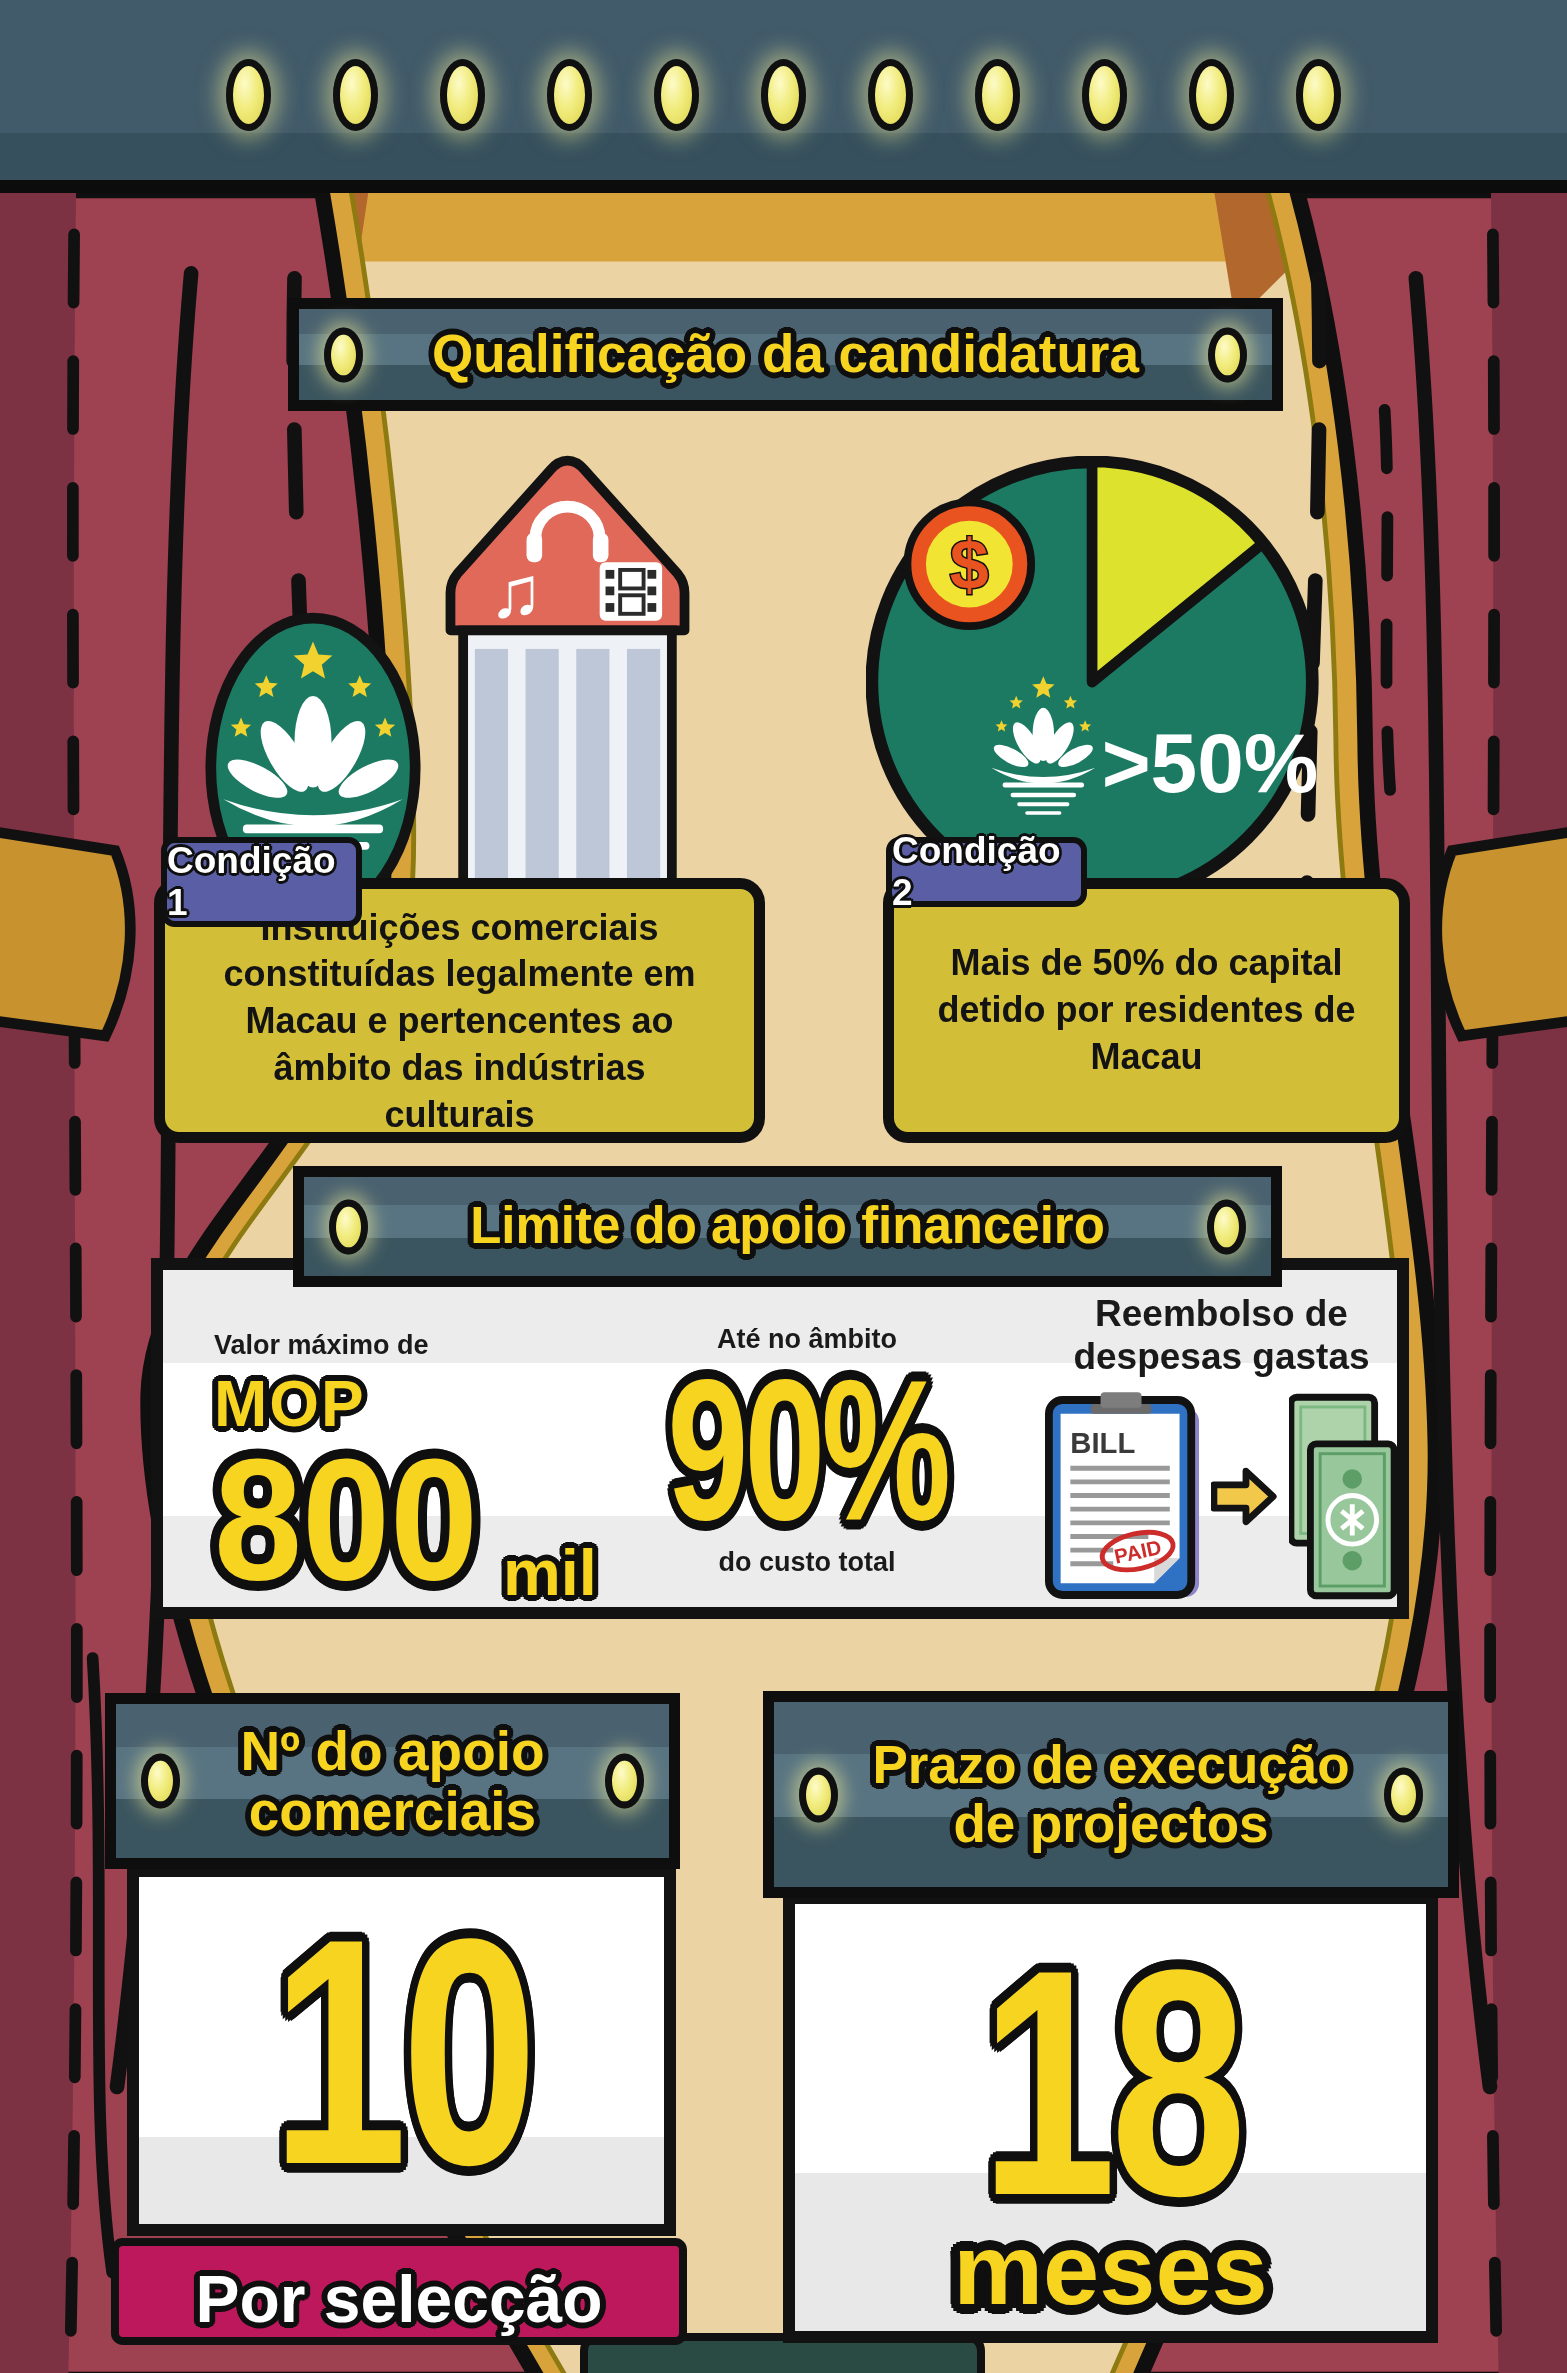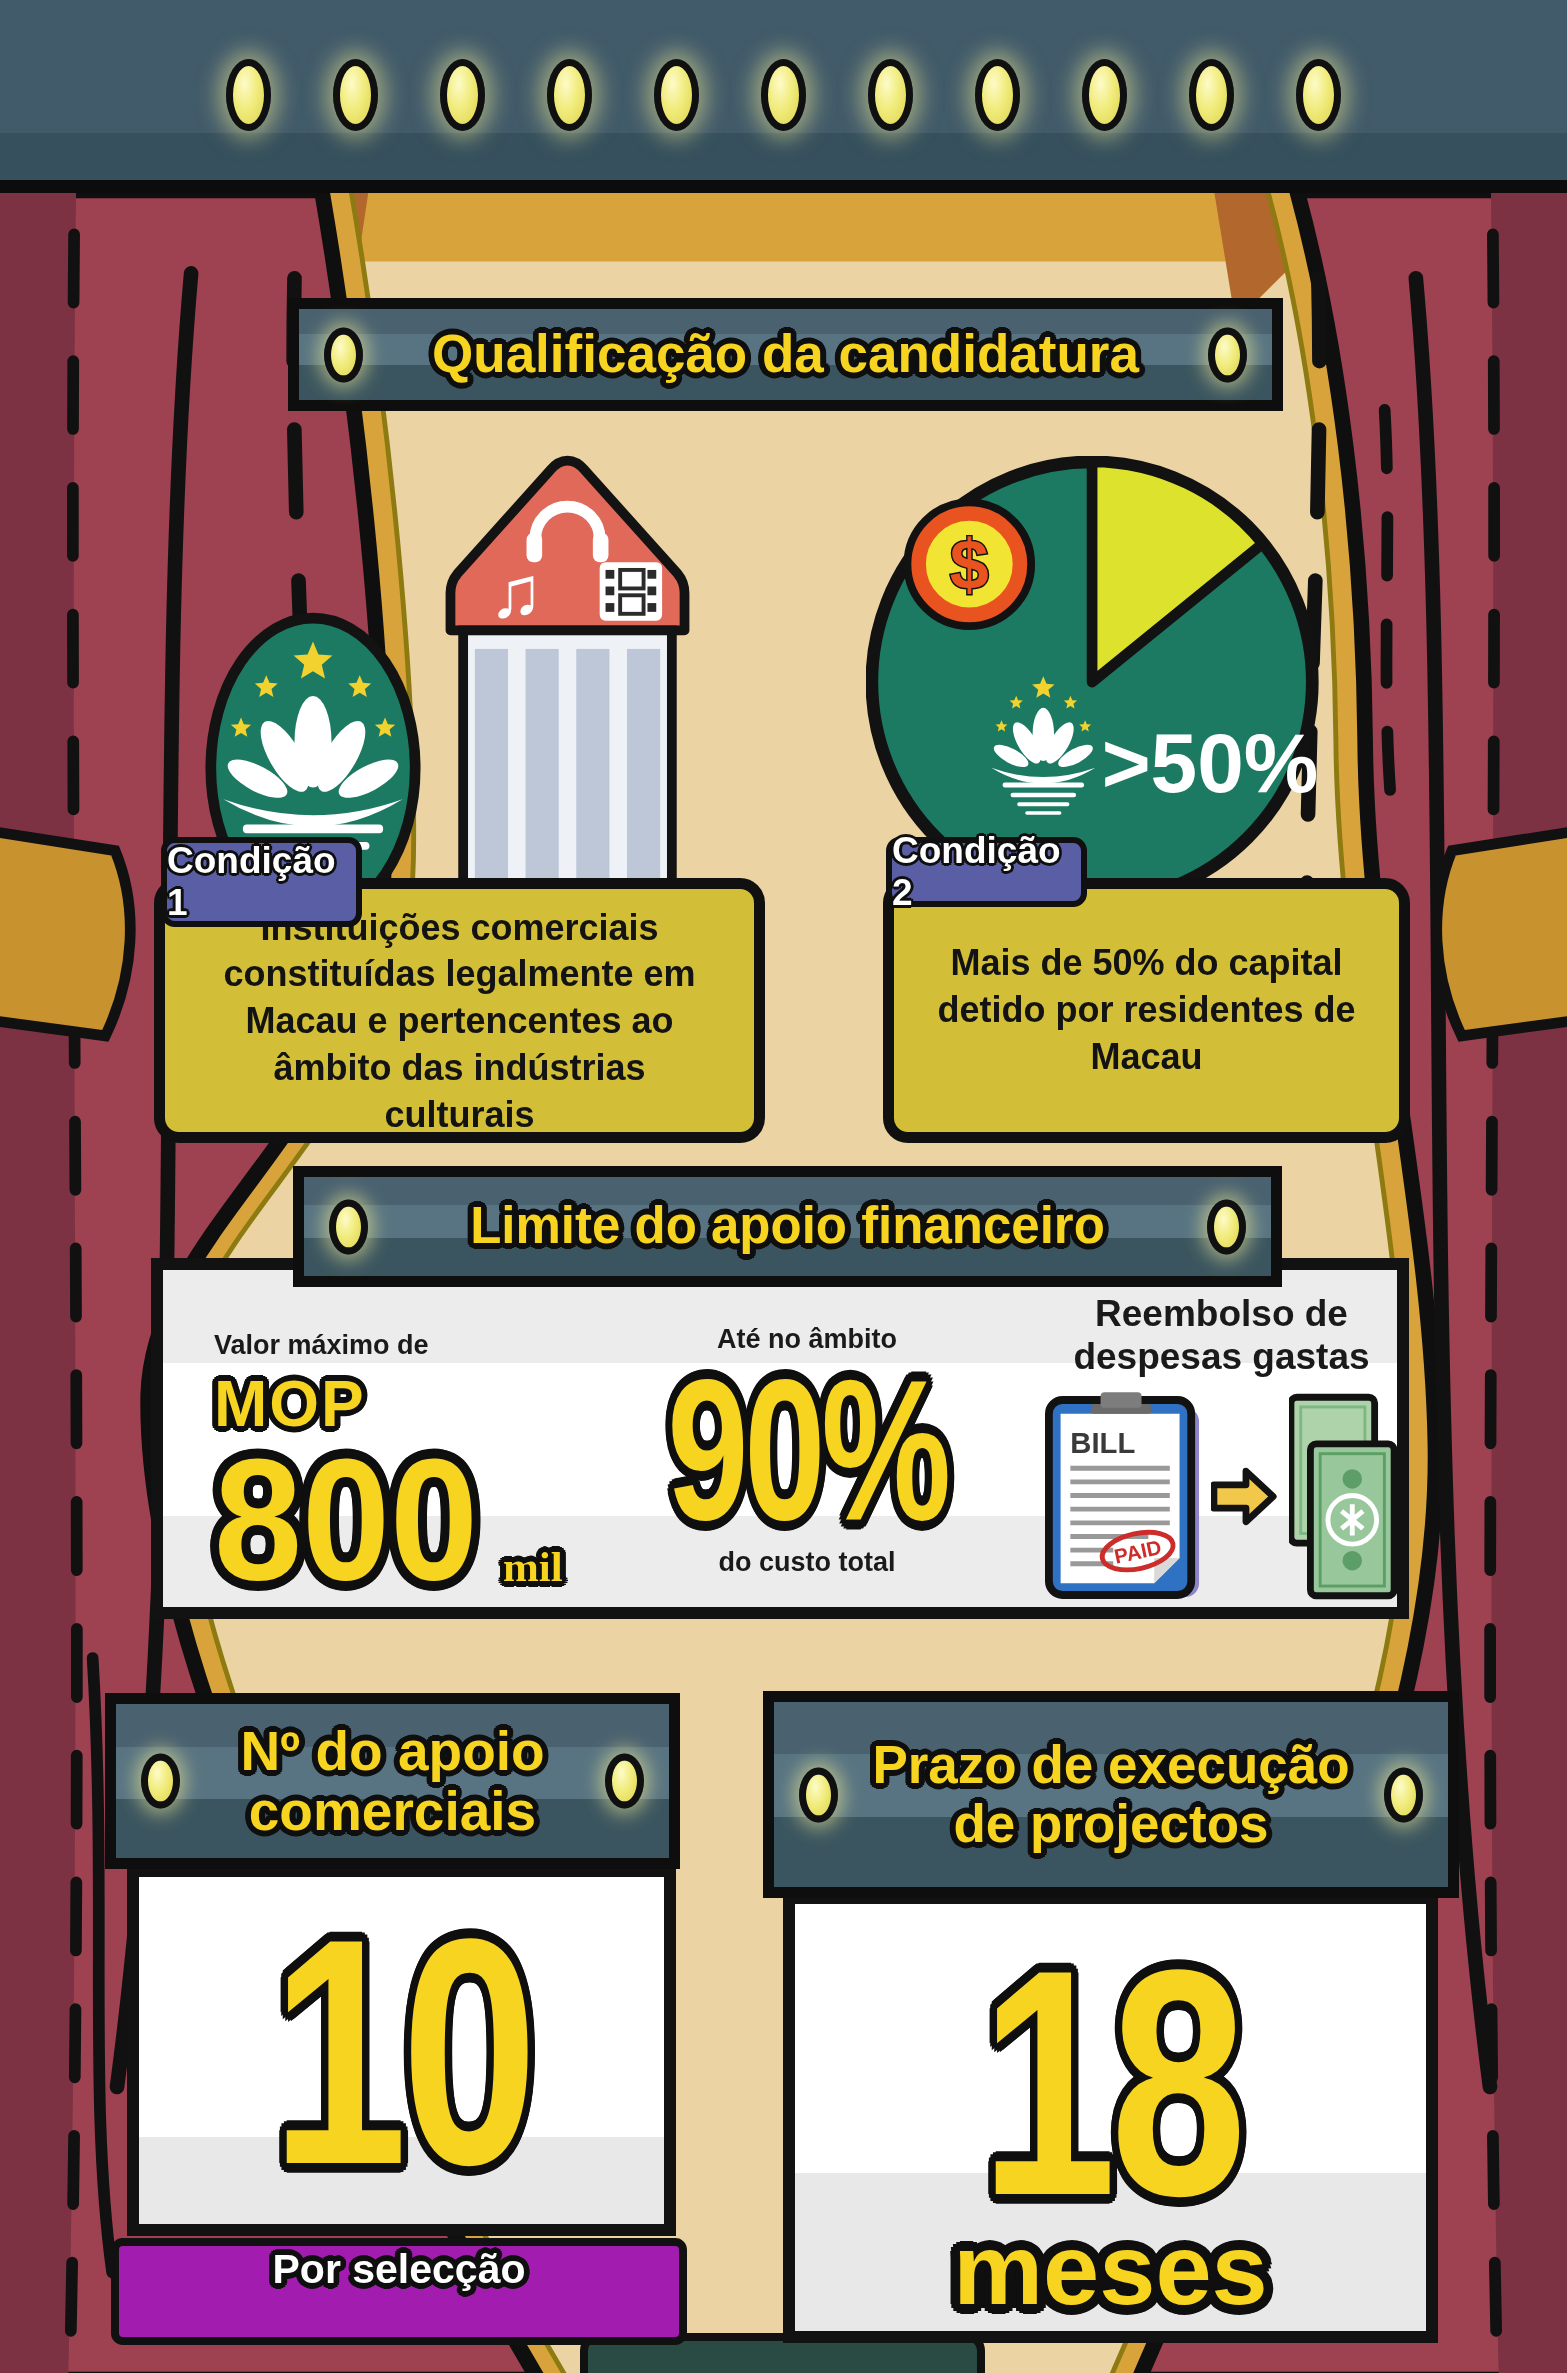--- a/index.html
+++ b/index.html
@@ -52,22 +52,22 @@
 
   
   .limit-box{left:151px;top:1258px;width:1258px;height:361px;border:12.7px solid #121212;
     background:linear-gradient(180deg,#ececec 0px,#ececec 93px,#ffffff 93px,#ffffff 246px,#ececec 246px,#ececec 100%);
     z-index:4;}
   .lb-col{position:absolute;}
   .lb-intro{color:#1a1a1a;font-size:27px;}
 
   
   .panel{border:12.7px solid #121212;z-index:4;text-align:center;}
-  .redbar{background:#a21caf;border:8.8px solid #111;border-radius:11.7px;z-index:6;
-    display:flex;align-items:flex-start;justify-content:center;font-size:41px;}
+  .redbar{background:#be185d;border:8.8px solid #111;border-radius:11.7px;z-index:6;
+    display:flex;align-items:flex-end;justify-content:center;font-size:66px;}
   .bignum{line-height:1;letter-spacing:-7.8px;transform:scaleX(.76);transform-origin:center top;}
   .tab{background:#2a4a44;border:8.8px solid #111;border-bottom:none;border-radius:17.6px 17.6px 0 0;z-index:3;}
 </style>
 </head>
 <body>
 
 <div id="stage">
 
   <svg class="abs" style="left:0;top:0;z-index:0;" width="1567" height="2374" viewBox="0 0 1607 2434">
     <rect x="0" y="195" width="1607" height="2239" fill="#ebd3a3"></rect>
@@ -200,21 +200,21 @@
   <div class="abs badge white o3" style="left:886px;top:837px;width:201px;height:70px;">
     <span>Condição 2</span>
   </div>
 
   <div class="abs limit-box">
     <div class="lb-col" style="left:51px;top:60px;width:410px;">
       <div class="lb-intro">Valor máximo de</div>
       <div class="yellow o6" style="font-size:64px;letter-spacing:2px;margin-top:5.9px;">MOP</div>
       <div style="display:flex;align-items:flex-end;margin-top:-7.8px;">
         <span class="yellow o10" style="font-size:172px;line-height:1;display:inline-block;transform:scaleX(.92);transform-origin:left bottom;">800</span>
-        <span class="yellow o6" style="font-size:43px;line-height:1;margin-left:2px;margin-bottom:17px;font-family:Liberation Serif, serif;">mil</span>
+        <span class="yellow o6" style="font-size:65px;line-height:1;margin-left:2px;margin-bottom:0;">mil</span>
       </div>
     </div>
     <div class="lb-col" style="left:449px;top:54px;width:390px;text-align:center;">
       <div class="lb-intro">Até no âmbito</div>
       <div class="yellow o10" style="font-size:200px;line-height:.95;transform:scaleX(.73);transform-origin:center top;letter-spacing:-5.9px;">90%</div>
       <div class="lb-intro" style="margin-top:2px;">do custo total</div>
     </div>
     <div class="lb-col" style="left:873px;top:23.4px;width:371px;text-align:center;">
       <div class="lb-intro" style="font-size:37px;line-height:1.15;">
         <div>Reembolso de</div>

